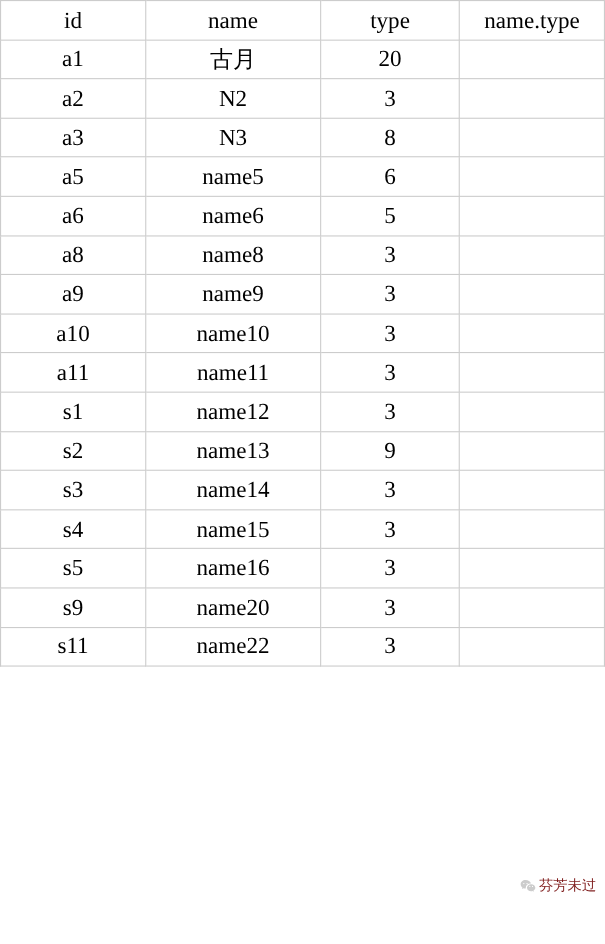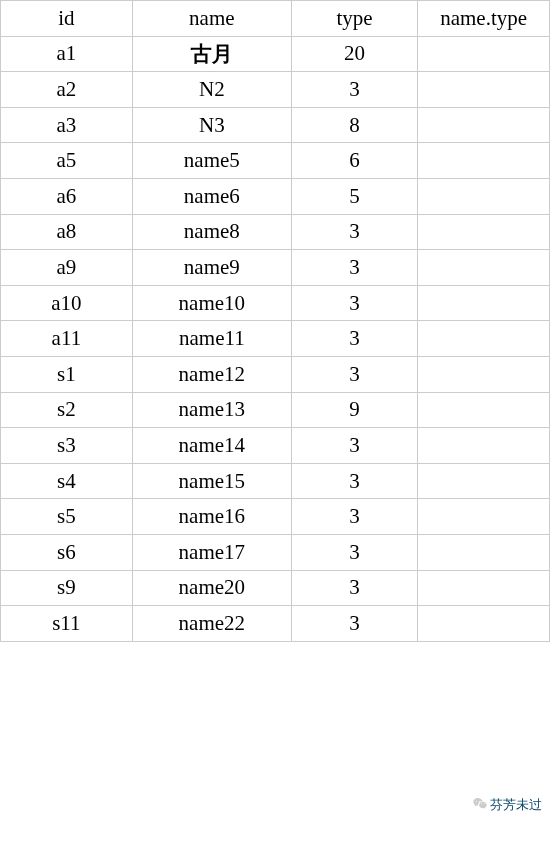--- a/index.html
+++ b/index.html
@@ -25,30 +25,30 @@
       font-weight: normal;
       padding: 0;
     }
     th {
       font-weight: normal;
     }
     .col-id { width: 24%; }
     .col-name { width: 29%; }
     .col-size { width: 23%; }
     .col-type { width: 24%; }
-    .cjk { font-family: "SimSun", "宋体", serif; font-weight: bold; }
+    .cjk { font-family: "SimSun", "宋体", serif; }
     .watermark {
       position: absolute;
       bottom: 44px;
       right: 8px;
       font-size: 13px;
-      color: #0c4a6e;
+      color: #7f1d1d;
       font-family: Liberation Sans, sans-serif;
       display: flex;
-      align-items: flex-start;
+      align-items: flex-end;
       gap: 2px;
       pointer-events: none;
     }
     .watermark .wechat-icon {
       width: 16px;
       height: 16px;
       display: inline-block;
     }
     .watermark .wechat-icon svg { width: 100%; height: 100%; }
   </style>
@@ -149,26 +149,20 @@
         <td>3</td>
         <td></td>
       </tr>
       <tr>
         <td>s5</td>
         <td>name16</td>
         <td>3</td>
         <td></td>
       </tr>
       <tr>
-        <td>s6</td>
-        <td>name17</td>
-        <td>3</td>
-        <td></td>
-      </tr>
-      <tr>
         <td>s9</td>
         <td>name20</td>
         <td>3</td>
         <td></td>
       </tr>
       <tr>
         <td>s11</td>
         <td>name22</td>
         <td>3</td>
         <td></td>

